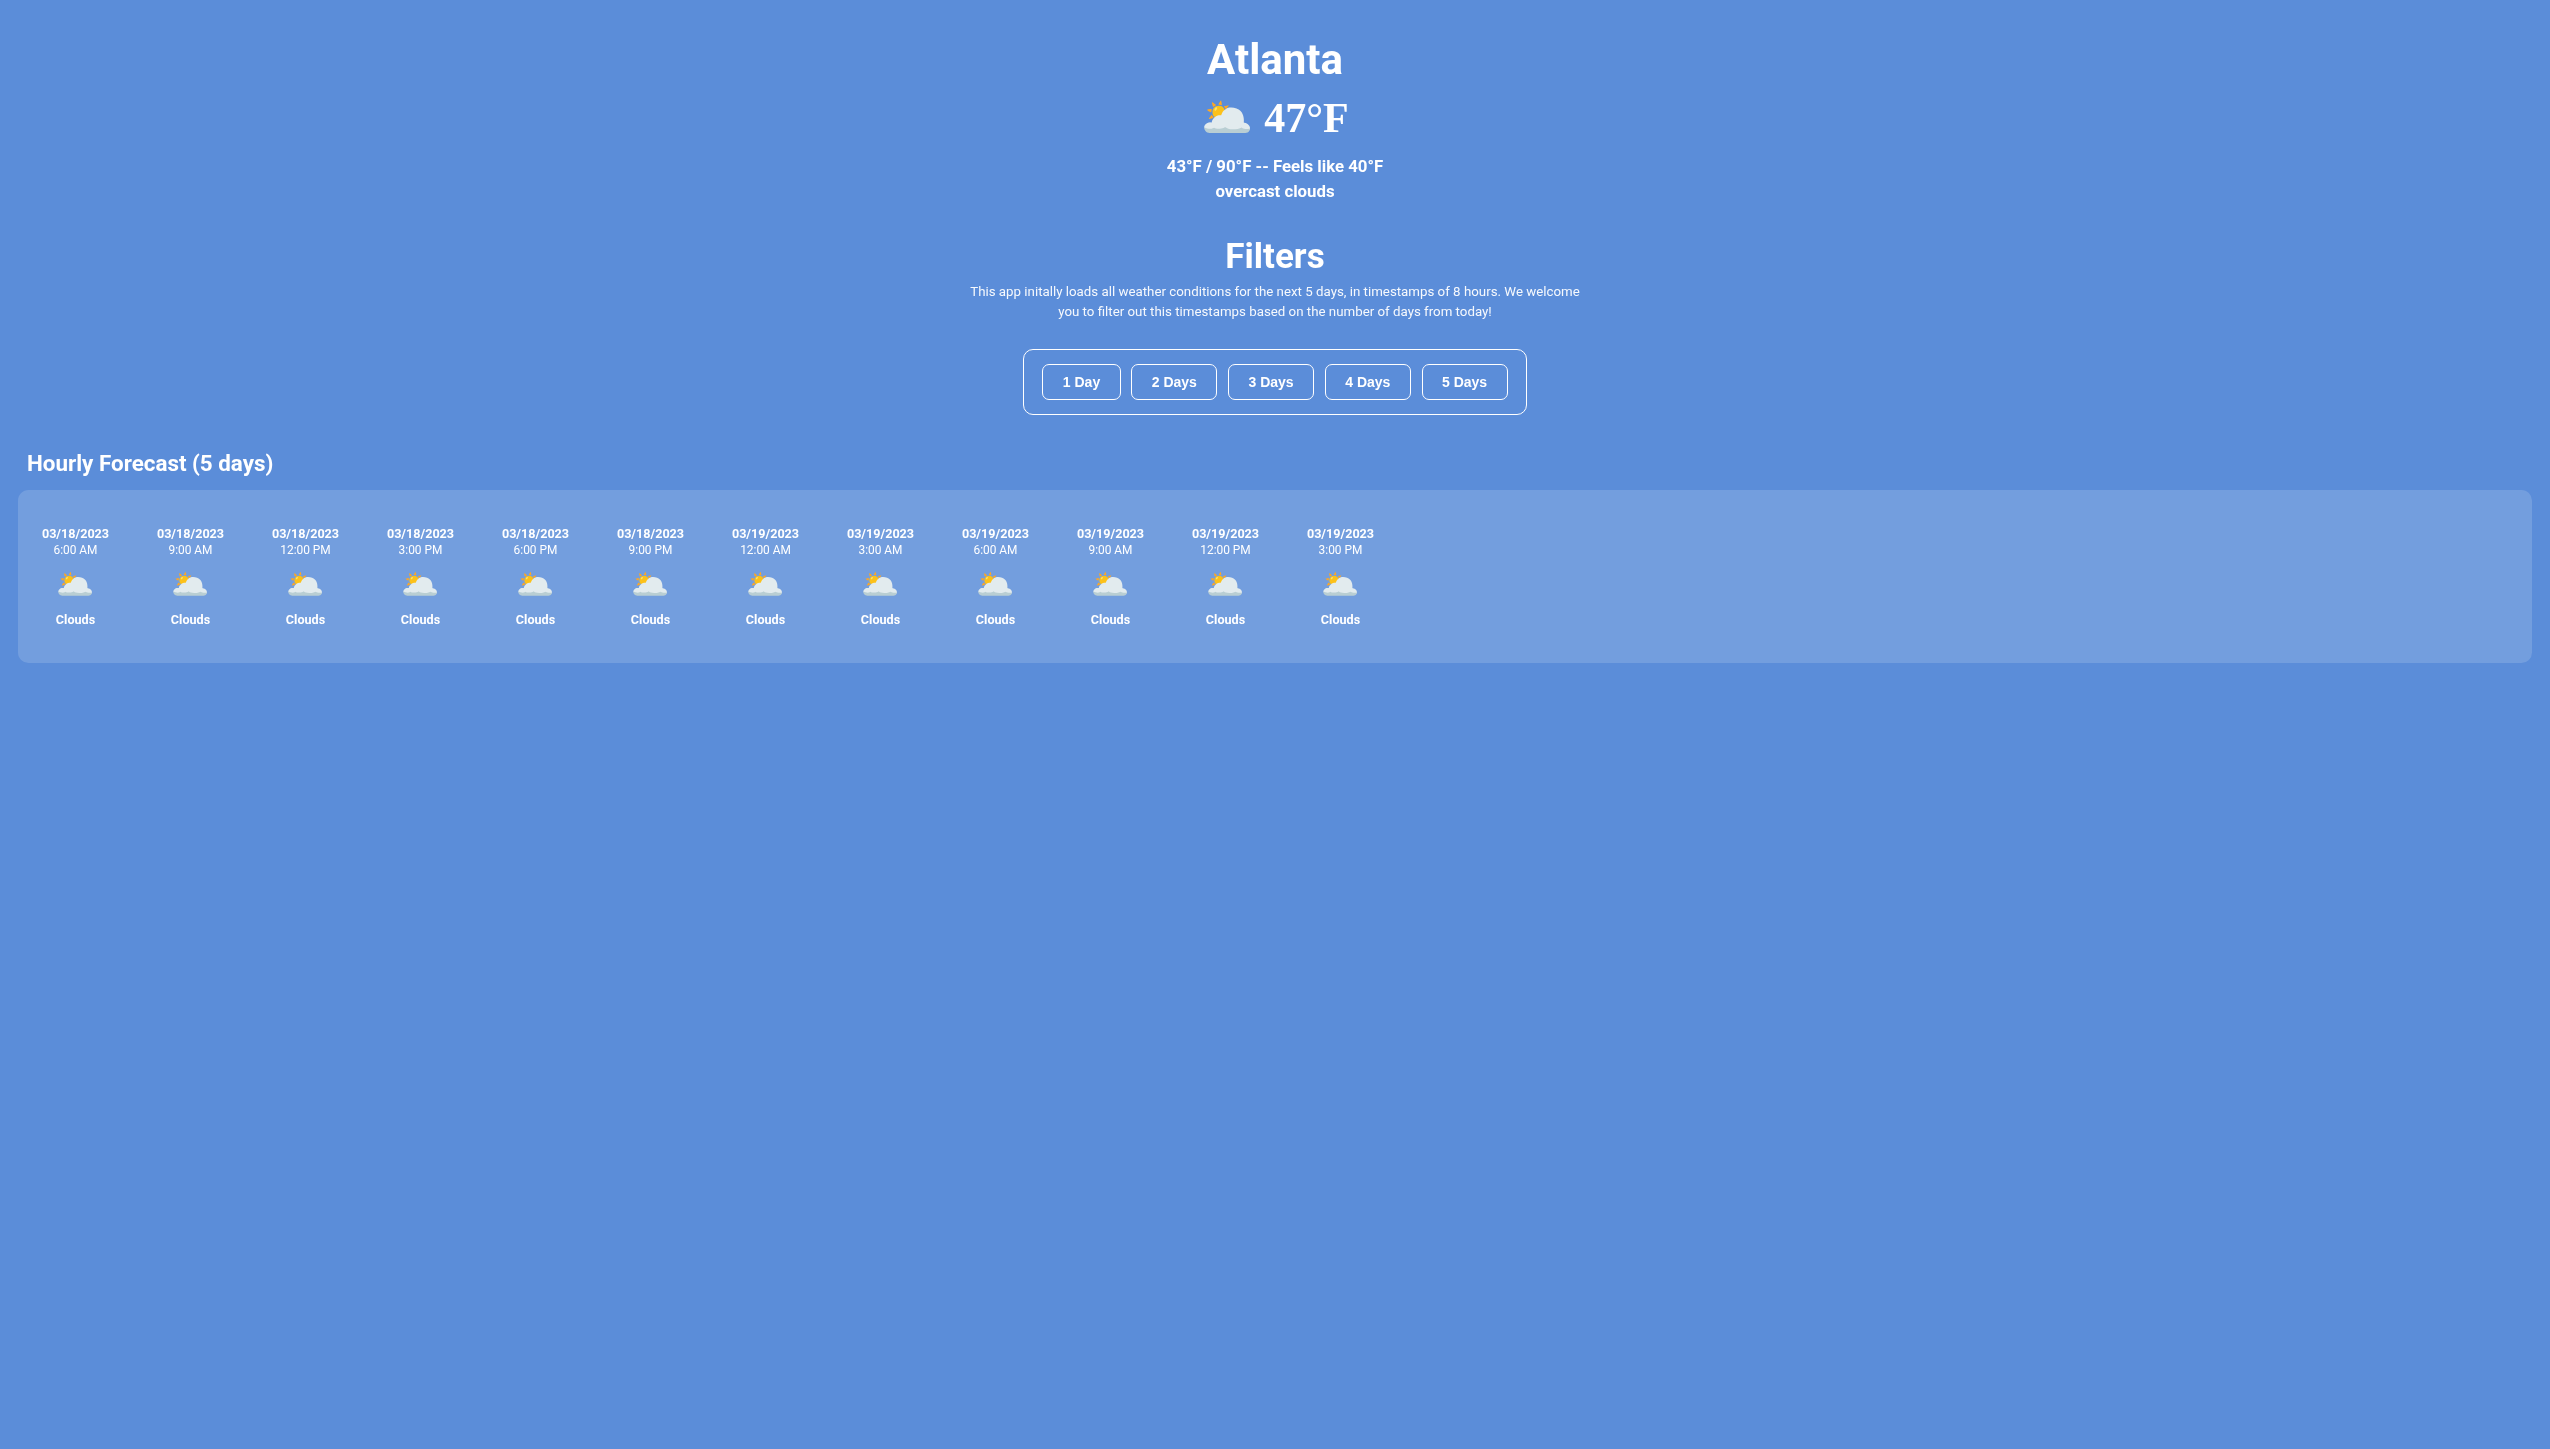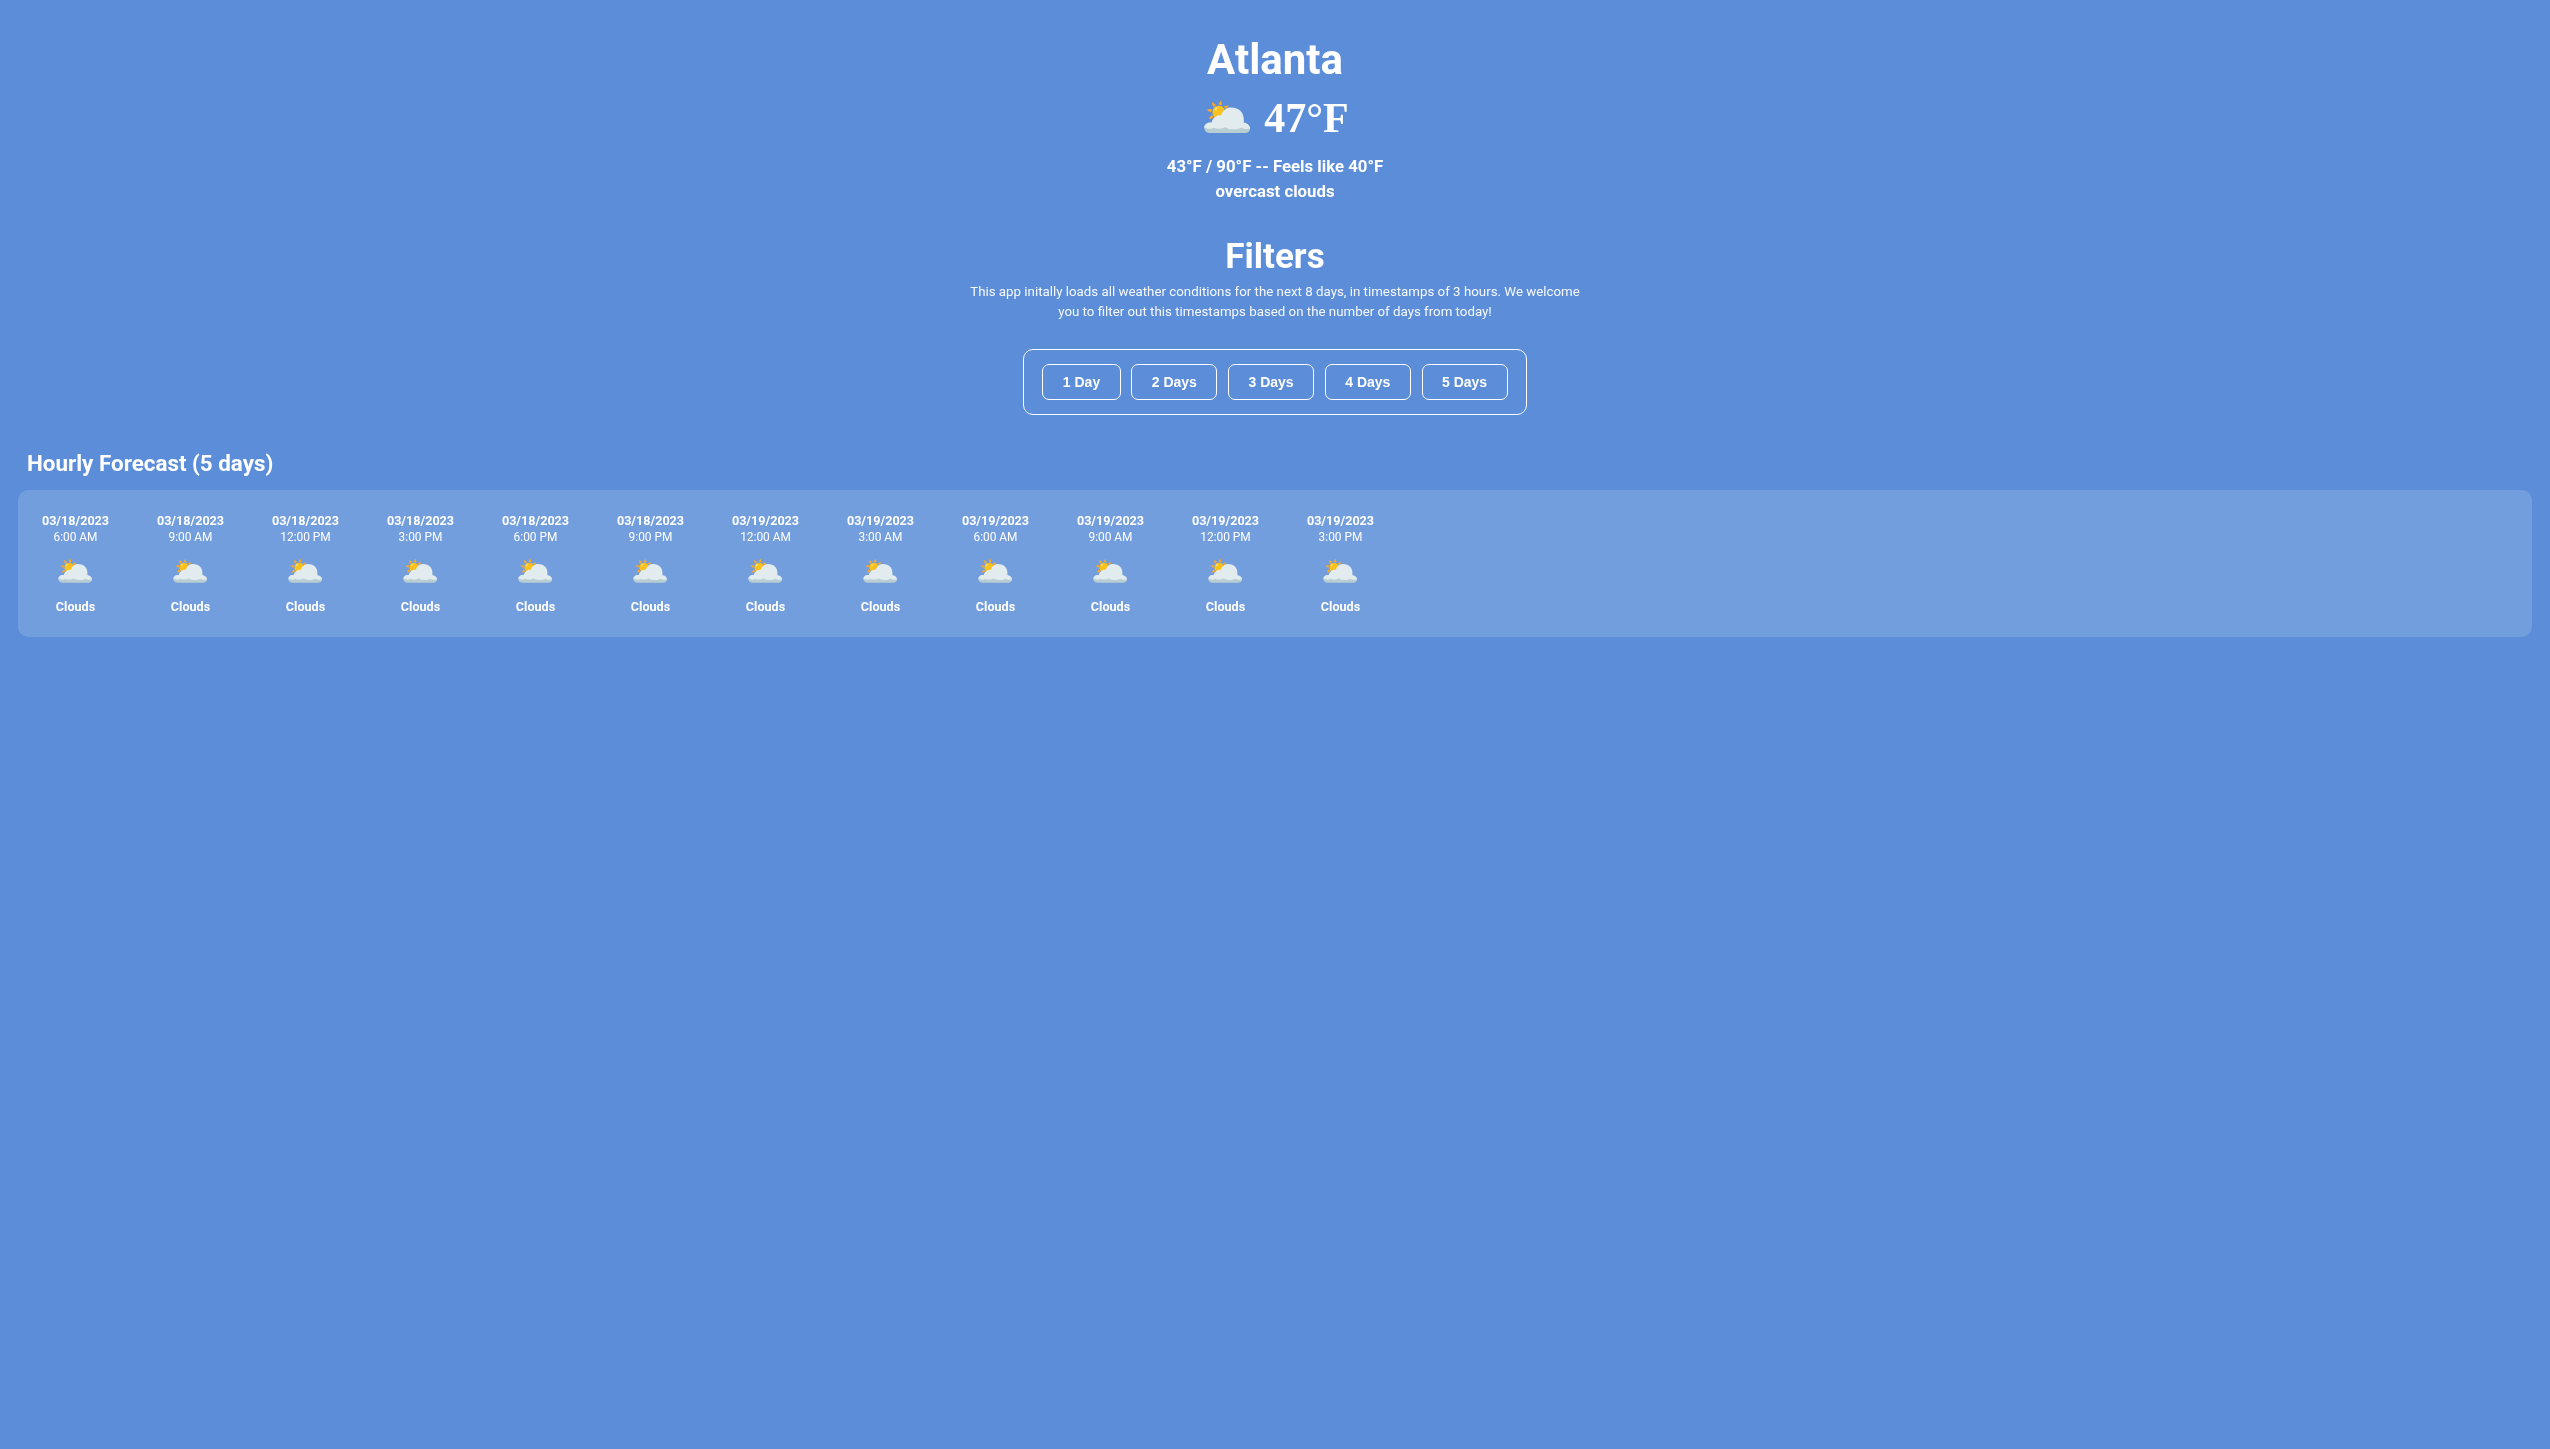--- a/index.html
+++ b/index.html
@@ -104,21 +104,21 @@
       font-size: 1.6rem;
       font-weight: bold;
       margin-bottom: 14px;
       padding-left: 9px;
     }
 
     .forecast-scroll-container {
       background: rgba(255,255,255,0.15);
       border-radius: 10.6px;
       overflow-x: auto;
-      padding: 14px 0;
+      padding: 27px 0;
     }
 
     .forecast-table {
       display: flex;
       min-width: max-content;
     }
 
     .forecast-item {
       display: flex;
       flex-direction: column;
@@ -170,21 +170,21 @@
   <div class="current-temp-row">
     <span class="weather-icon-large">🌥️</span>
     <span class="current-temp">47°F</span>
   </div>
   <div class="temp-range">43°F / 90°F -- Feels like 40°F</div>
   <div class="weather-desc">overcast clouds</div>
 </div>
 
 <div class="filters-section">
   <div class="filters-title">Filters</div>
-  <div class="filters-description">This app initally loads all weather conditions for the next 8 days, in timestamps of 3 hours. We welcome you to filter out this timestamps based on the number of days from today!</div>
+  <div class="filters-description">This app initally loads all weather conditions for the next 5 days, in timestamps of 8 hours. We welcome you to filter out this timestamps based on the number of days from today!</div>
   <div class="filters-container">
 
   <button class="filter-btn">1 Day</button>
       <button class="filter-btn">2 Days</button>
       <button class="filter-btn">3 Days</button>
       <button class="filter-btn">4 Days</button>
       <button class="filter-btn">5 Days</button>
     </div>
 </div>
 

